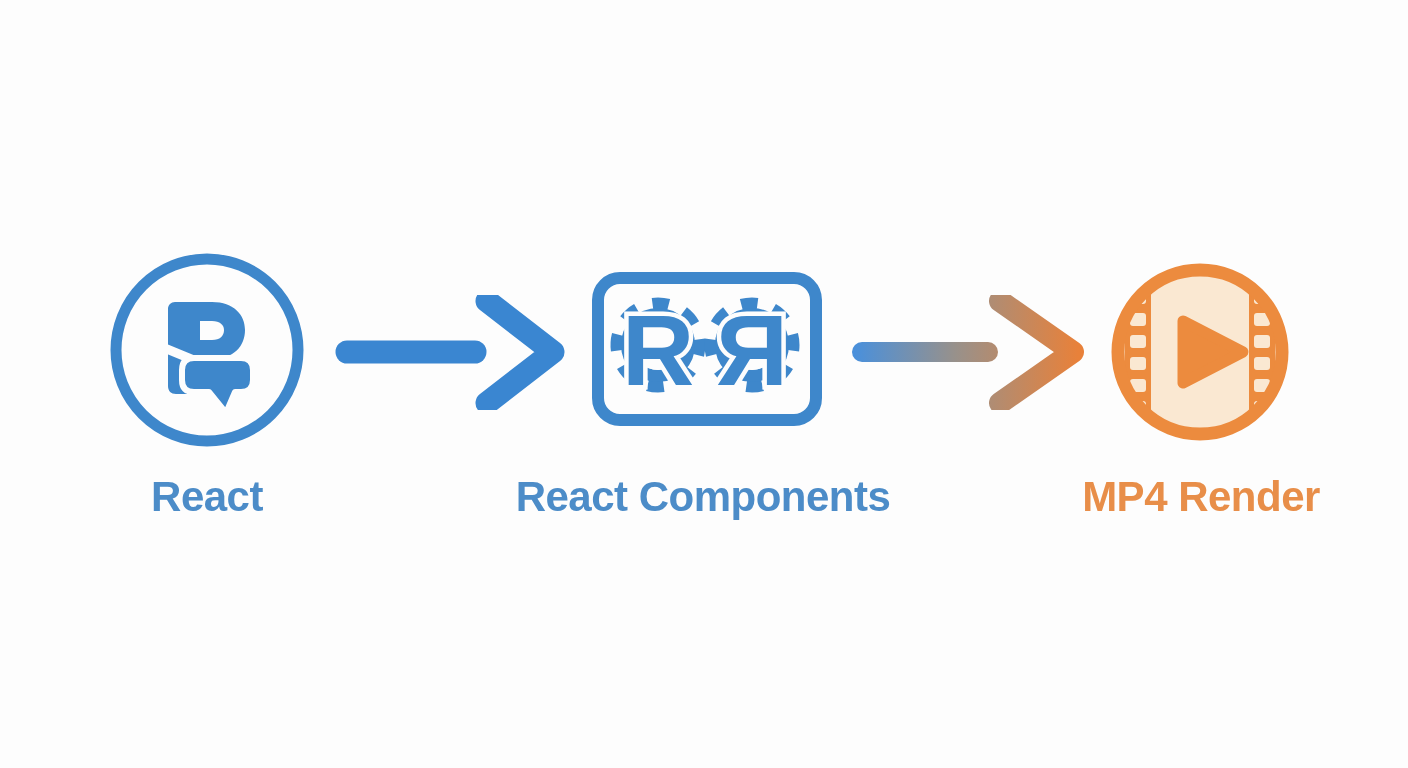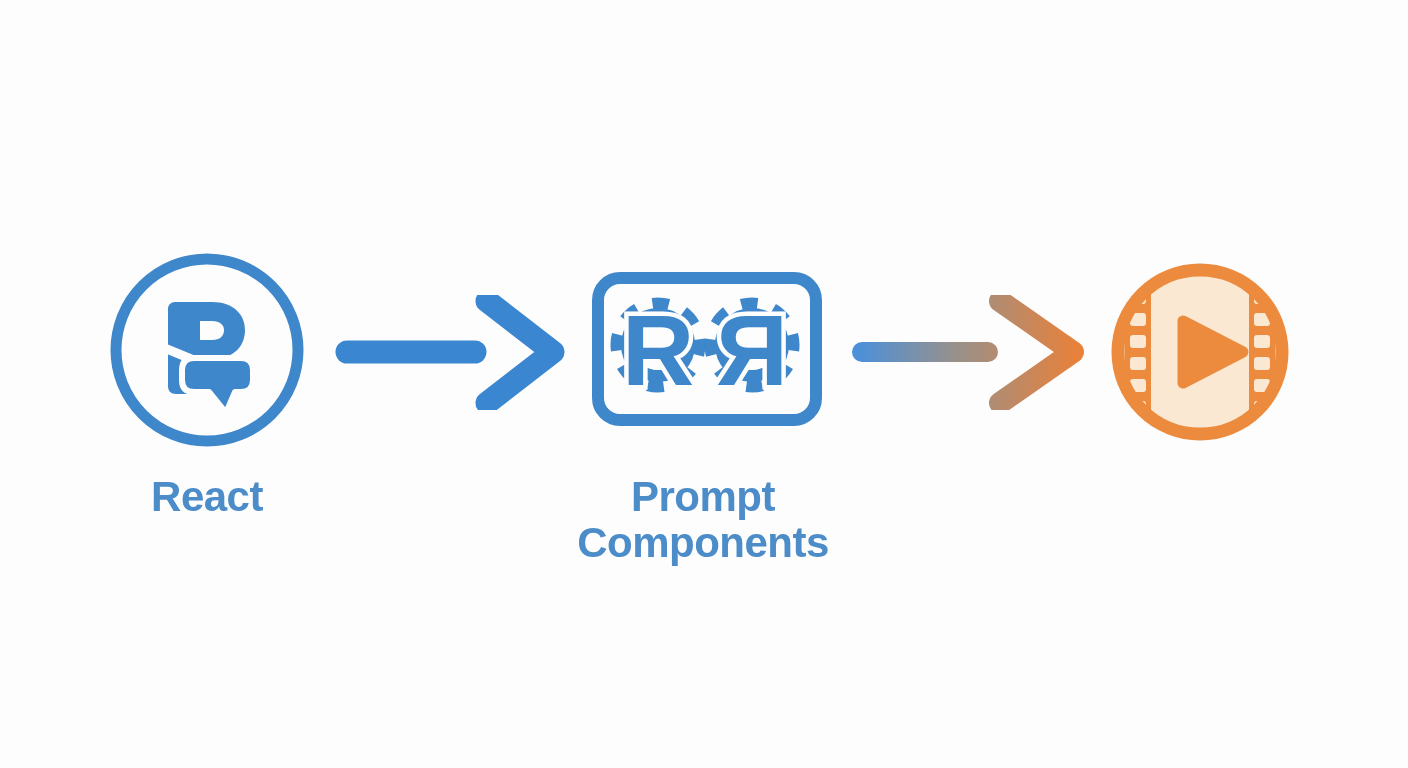--- a/index.html
+++ b/index.html
@@ -64,21 +64,21 @@
   <svg class="abs" style="left:588px;top:269px;" width="238" height="160" viewBox="0 0 238 160">
     <rect x="10" y="9" width="218" height="142" rx="22" class="stroke-blue" stroke-width="12" fill="#fdfdfd"></rect>
     <g id="gearL">
       <circle cx="70" cy="76" r="41" class="stroke-blue" stroke-width="13" stroke-dasharray="16 16.2" transform="rotate(-8 70 76)"></circle>
       <circle cx="70" cy="76" r="31" class="stroke-blue" stroke-width="12"></circle>
       <circle cx="70" cy="76" r="25" class="fill-white"></circle>
       <text x="70" y="116" text-anchor="middle" class="gear-letter">R</text>
     </g>
     <use href="#gearL" transform="translate(234,0) scale(-1,1)"></use>
   </svg>
-  <div class="step-label label-blue abs" style="left:503px;top:474px;width:400px;">Prompt Components</div>
+  <div class="step-label label-blue abs" style="left:503px;top:474px;width:400px;">React Components</div>
 
   <svg class="abs" style="left:850px;top:295px;" width="235" height="115" viewBox="0 0 235 115">
     <defs>
       <linearGradient id="a2grad" gradientUnits="userSpaceOnUse" x1="5" y1="0" x2="228" y2="0">
         <stop offset="0" style="stop-color:var(--gradStart)"></stop>
         <stop offset="0.45" style="stop-color:var(--gradMid)"></stop>
         <stop offset="1" style="stop-color:var(--gradEnd)"></stop>
       </linearGradient>
     </defs>
     <path stroke="url(#a2grad)" fill="none" stroke-width="20" stroke-linecap="round" d="M 12 57 H 138"></path>
@@ -109,14 +109,15 @@
         <rect x="149" y="56" width="16" height="13" rx="3"></rect>
         <rect x="149" y="78" width="16" height="13" rx="3"></rect>
         <rect x="149" y="100" width="16" height="13" rx="3"></rect>
         <rect x="149" y="122" width="16" height="13" rx="3"></rect>
         <rect x="149" y="144" width="16" height="13" rx="3"></rect>
       </g>
     </g>
     <circle cx="95" cy="95" r="82" class="stroke-orange" stroke-width="13"></circle>
     <path class="fill-orange" style="stroke:var(--iconOrange);" stroke-width="11" stroke-linejoin="round" d="M 78 64 L 138 95 L 78 126 Z"></path>
   </svg>
+  <div class="step-label label-orange abs" style="left:1051px;top:474px;width:300px;">MP4 Render</div>
 
 </div>
 
 </body></html>

